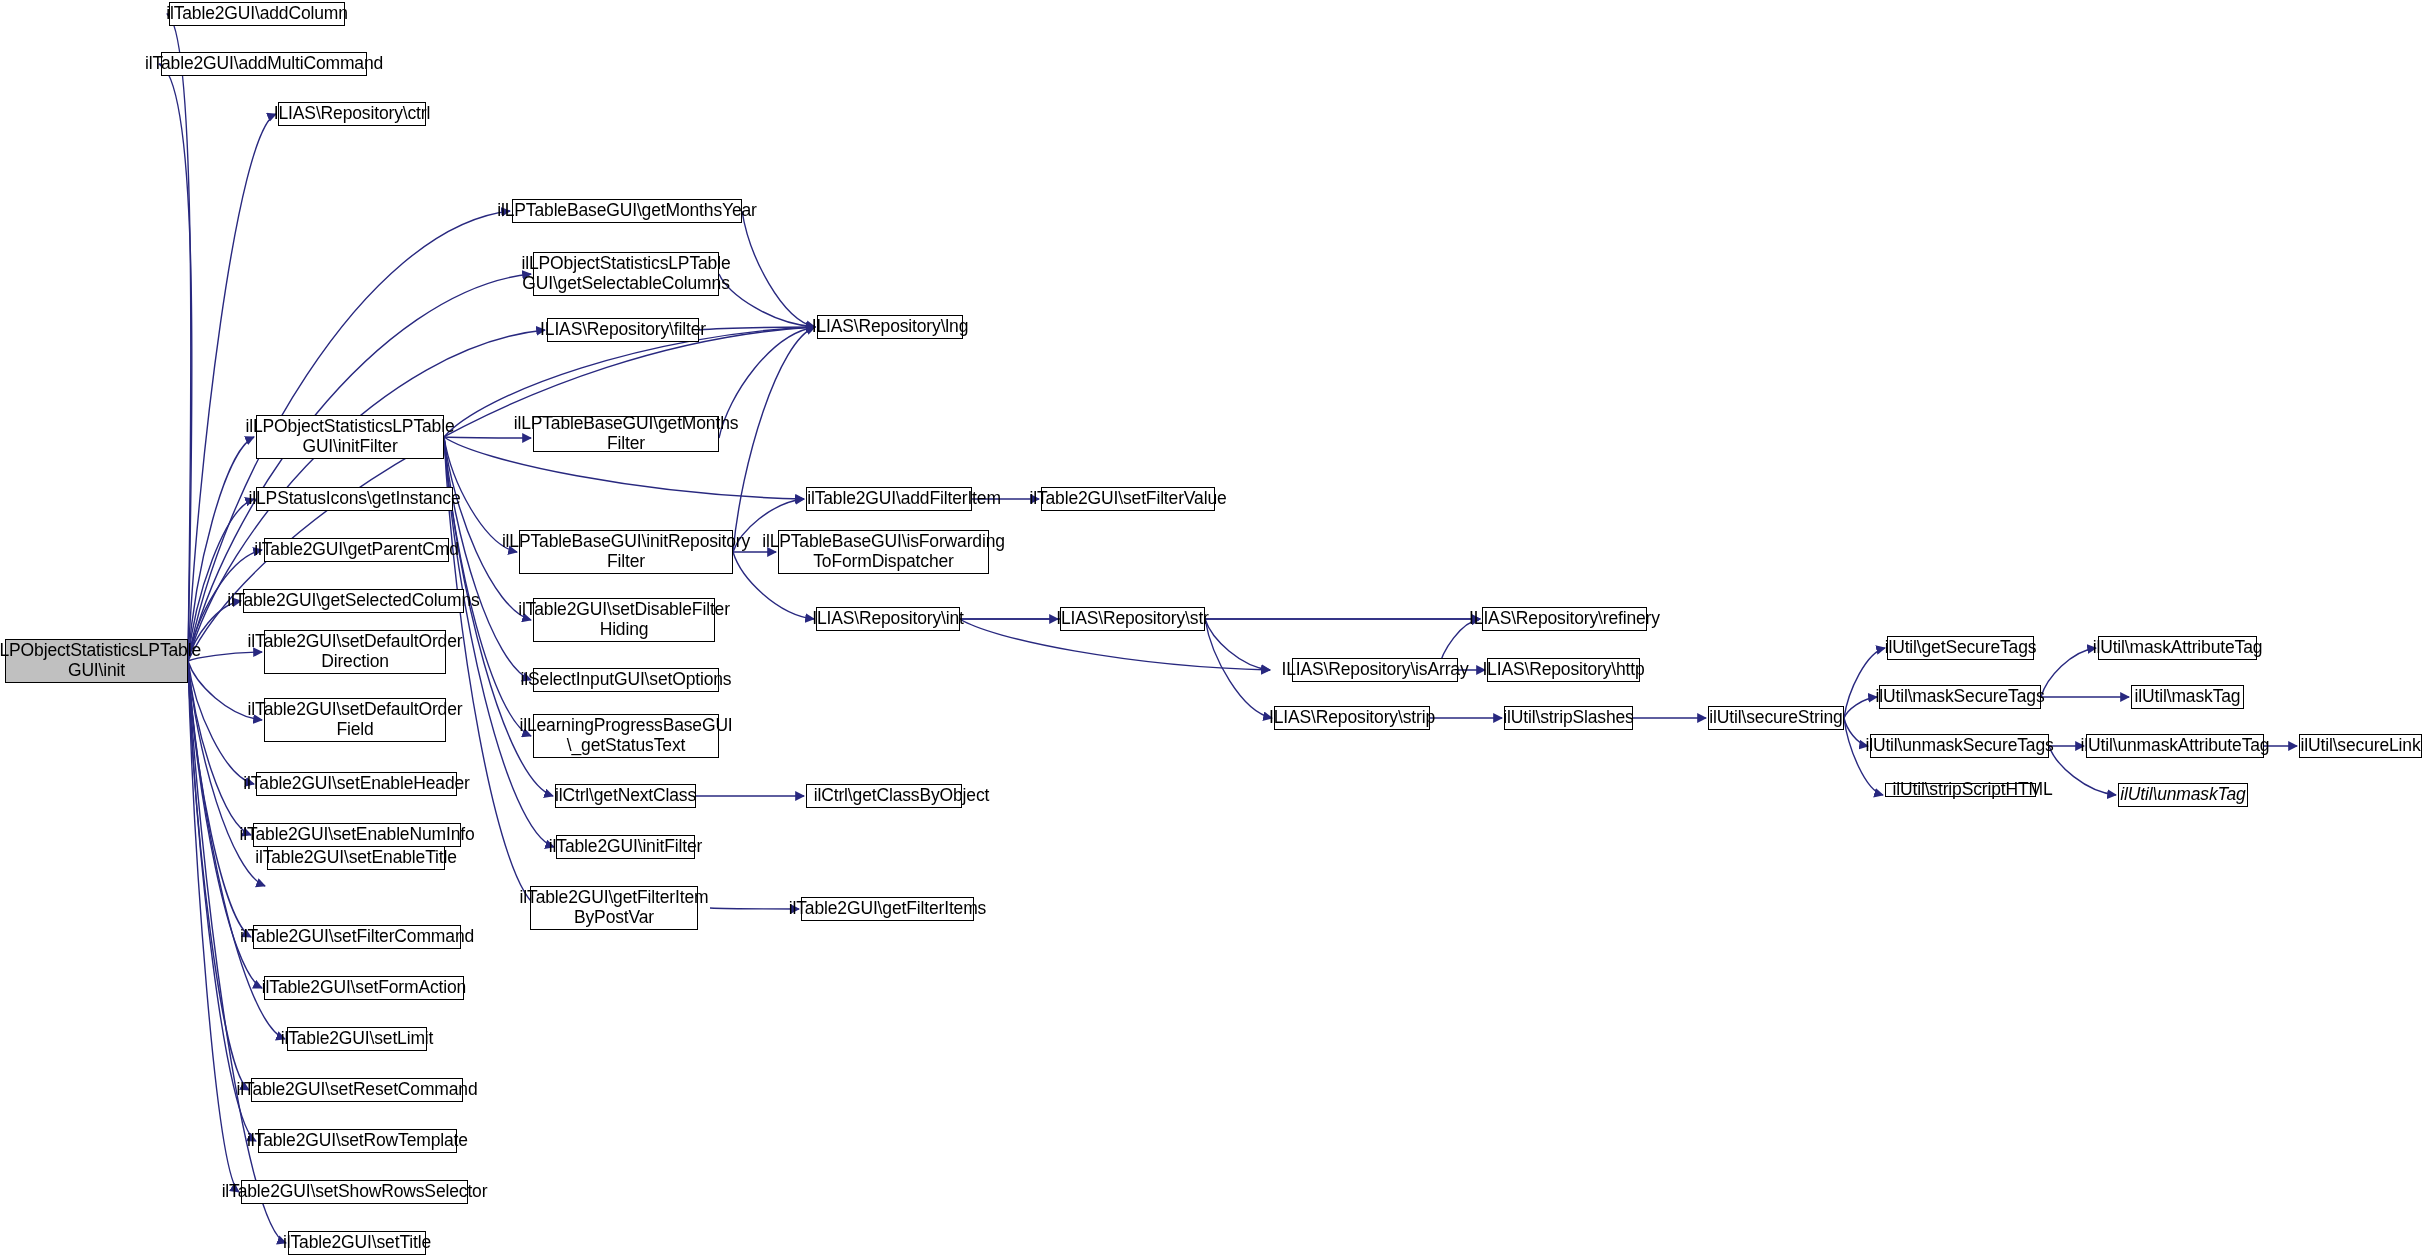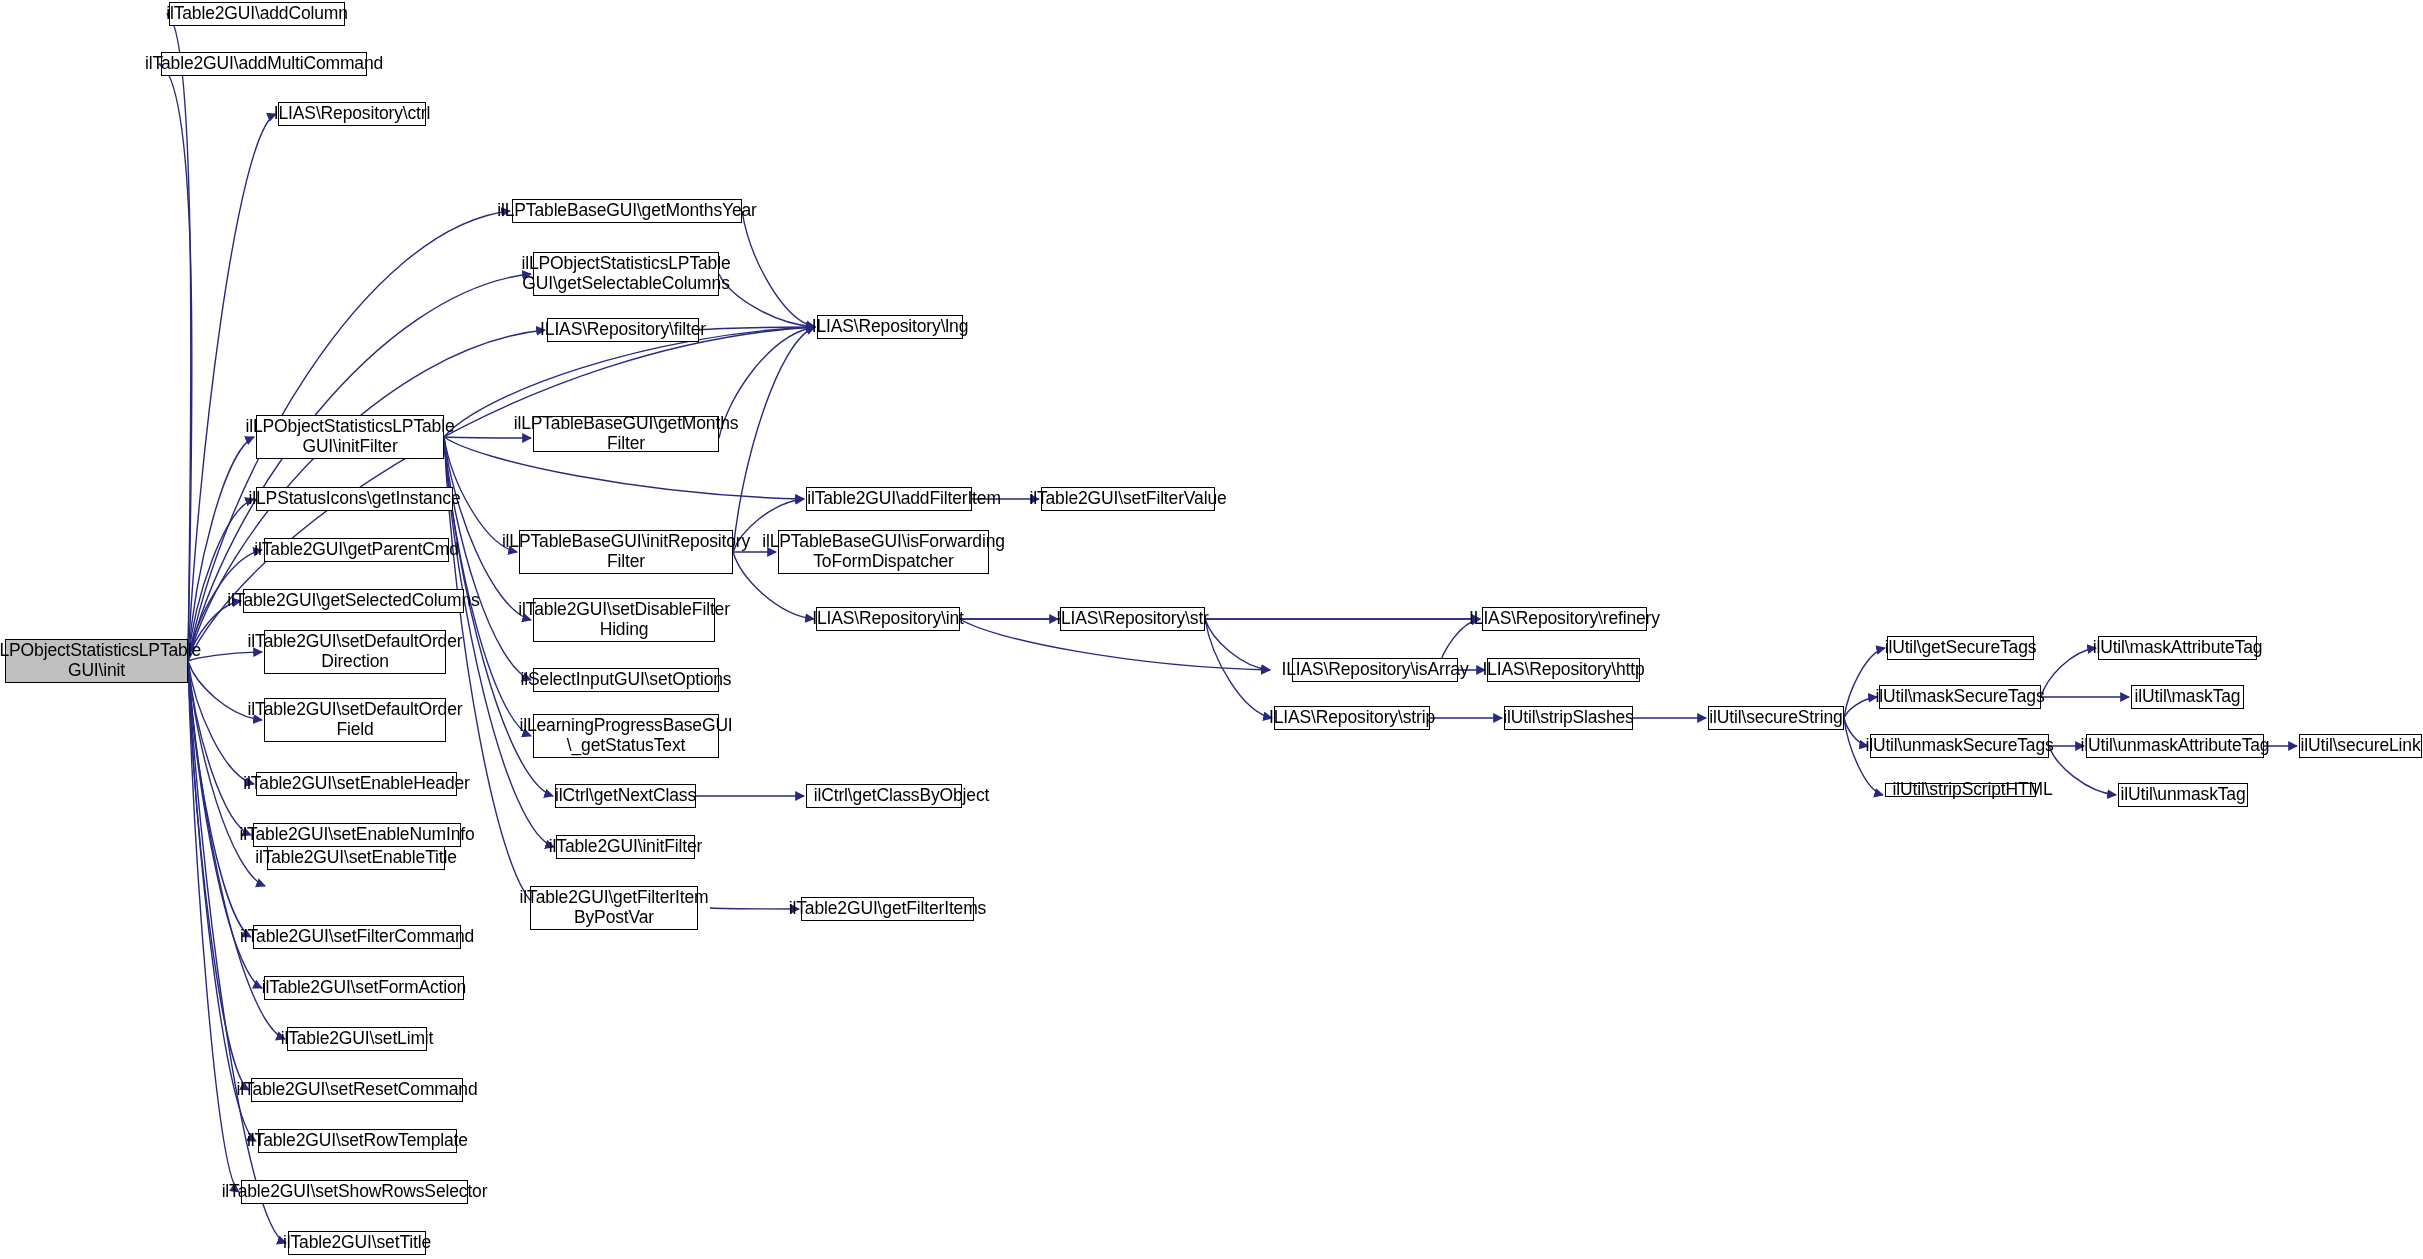--- a/index.html
+++ b/index.html
@@ -183,16 +183,16 @@
       <div class="node" style="left: 1274px; top: 706px; width: 156px; height: 24px;"><span>ILIAS\Repository\strip</span></div>
       <div class="node" style="left: 1504px; top: 706px; width: 129px; height: 24px;"><span>ilUtil\stripSlashes</span></div>
       <div class="node" style="left: 1708px; top: 706px; width: 136px; height: 24px;"><span>ilUtil\secureString</span></div>
       <div class="node" style="left: 1887px; top: 636px; width: 147px; height: 24px;"><span>ilUtil\getSecureTags</span></div>
       <div class="node" style="left: 1879px; top: 685px; width: 162px; height: 24px;"><span>ilUtil\maskSecureTags</span></div>
       <div class="node" style="left: 1870px; top: 734px; width: 179px; height: 24px;"><span>ilUtil\unmaskSecureTags</span></div>
       <div class="node" style="left: 1885px; top: 783px; width: 151px; height: 14px; padding-left: 24px;"><span>ilUtil\stripScriptHTML</span></div>
       <div class="node" style="left: 2098px; top: 636px; width: 159px; height: 24px;"><span>ilUtil\maskAttributeTag</span></div>
       <div class="node" style="left: 2131px; top: 685px; width: 113px; height: 24px;"><span>ilUtil\maskTag</span></div>
       <div class="node" style="left: 2086px; top: 734px; width: 178px; height: 24px;"><span>ilUtil\unmaskAttributeTag</span></div>
-      <div class="node" style="left: 2118px; top: 783px; width: 130px; height: 24px;"><span>ilUtil\unmaskTag</span></div>
+      <div class="node" style="left: 2118px; top: 783px; width: 130px; height: 24px; font-style: italic;"><span>ilUtil\unmaskTag</span></div>
       <div class="node" style="left: 2299px; top: 734px; width: 123px; height: 24px;"><span>ilUtil\secureLink</span></div>
     </div>
 </div>
 
 </body></html>

